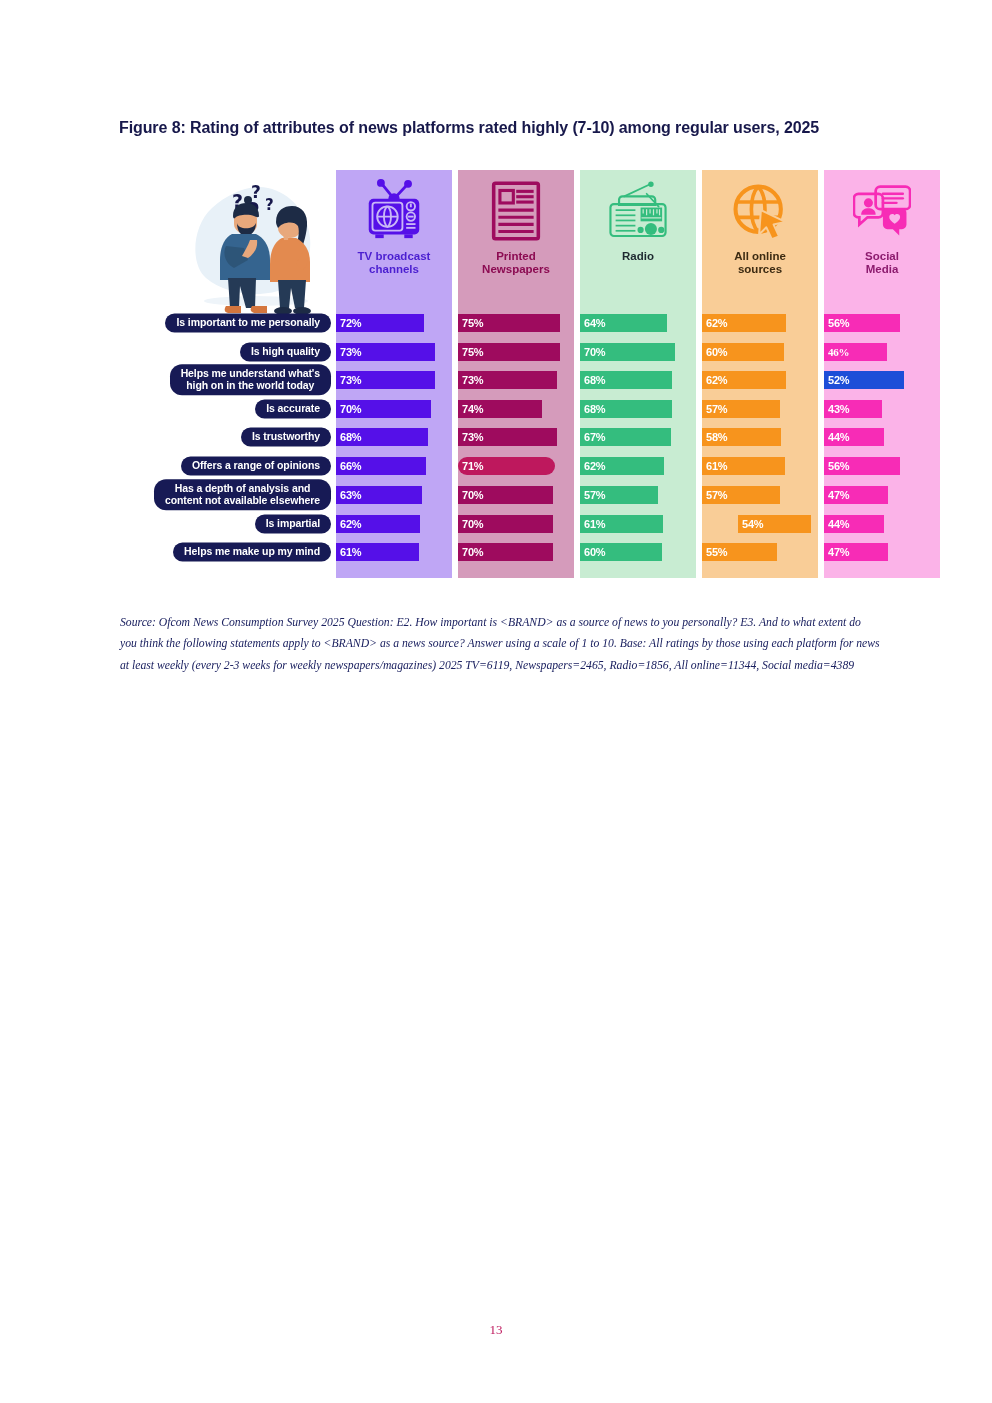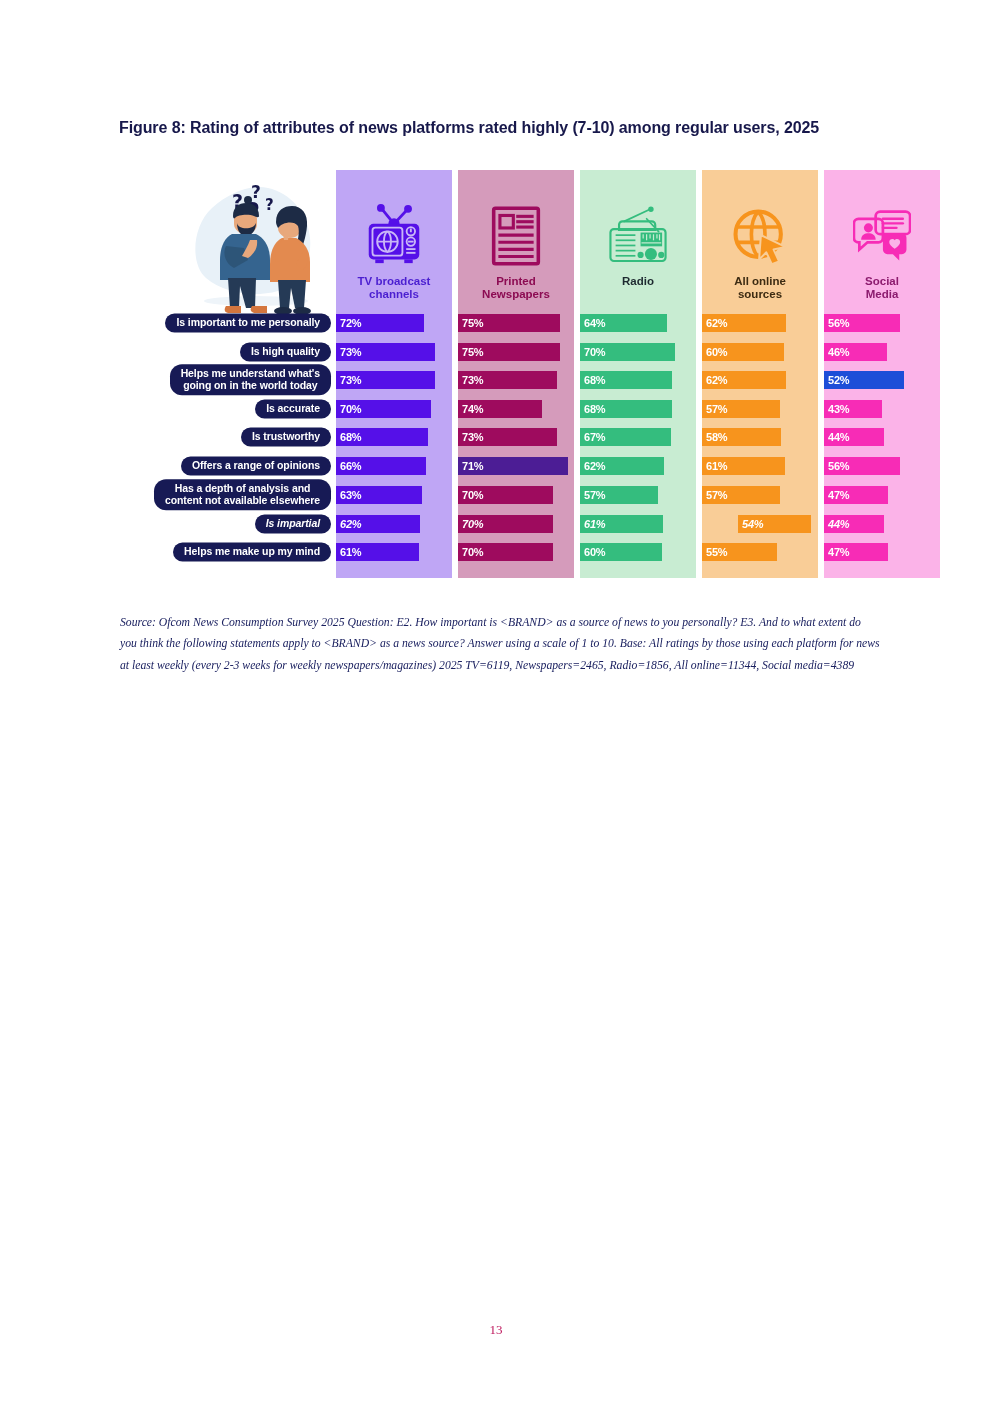--- a/index.html
+++ b/index.html
@@ -52,21 +52,21 @@
   
   .col-head {
     position: absolute;
     top: 10px;
     width: 116px;
     height: 140px;
     display: flex;
     flex-direction: column;
     align-items: center;
     justify-content: flex-start;
-    padding-top: 29px;
+    padding-top: 4px;
   }
   .col-icon {
     width: 62px;
     height: 74px;
     display: flex;
     align-items: center;
     justify-content: center;
   }
   .col-label {
     margin-top: 2px;
@@ -375,28 +375,28 @@
             <div class="bar" style="width: 95px; background: rgb(52, 189, 126);">
               <span class="bar-val">70%</span>
             </div>
           </div>
           <div class="bar-cell" style="left: 582px;">
             <div class="bar" style="width: 82px; background: rgb(247, 148, 29);">
               <span class="bar-val">60%</span>
             </div>
           </div>
           <div class="bar-cell" style="left: 704px;">
-            <div class="bar" style="width: 63px; background: rgb(247, 44, 182);">
+            <div class="bar" style="width: 63px; background: rgb(247, 44, 182); font-family: Liberation Serif, serif;">
               <span class="bar-val">46%</span>
             </div>
           </div>
         </div>
         <div class="row" style="top: 209px;">
           <div class="row-pill">Helps me understand what's
-going on in the world today</div>
+high on in the world today</div>
           <div class="bar-cell" style="left: 216px;">
             <div class="bar" style="width: 99px; background: rgb(85, 16, 232);">
               <span class="bar-val">73%</span>
             </div>
           </div>
           <div class="bar-cell" style="left: 338px;">
             <div class="bar" style="width: 99px; background: rgb(158, 11, 94);">
               <span class="bar-val">73%</span>
             </div>
           </div>
@@ -473,21 +473,21 @@
           </div>
         </div>
         <div class="row" style="top: 295px;">
           <div class="row-pill">Offers a range of opinions</div>
           <div class="bar-cell" style="left: 216px;">
             <div class="bar" style="width: 90px; background: rgb(85, 16, 232);">
               <span class="bar-val">66%</span>
             </div>
           </div>
           <div class="bar-cell" style="left: 338px;">
-            <div class="bar" style="width: 110px; background: #4c1d95;">
+            <div class="bar" style="width: 97px; background: #be185d; border-radius: 9px;">
               <span class="bar-val">71%</span>
             </div>
           </div>
           <div class="bar-cell" style="left: 460px;">
             <div class="bar" style="width: 84px; background: rgb(52, 189, 126);">
               <span class="bar-val">62%</span>
             </div>
           </div>
           <div class="bar-cell" style="left: 582px;">
             <div class="bar" style="width: 83px; background: rgb(247, 148, 29);">
@@ -522,21 +522,21 @@
             <div class="bar" style="width: 78px; background: rgb(247, 148, 29);">
               <span class="bar-val">57%</span>
             </div>
           </div>
           <div class="bar-cell" style="left: 704px;">
             <div class="bar" style="width: 64px; background: rgb(247, 44, 182);">
               <span class="bar-val">47%</span>
             </div>
           </div>
         </div>
-        <div class="row" style="top: 353px; font-style: italic;">
+        <div class="row" style="top: 353px;">
           <div class="row-pill">Is impartial</div>
           <div class="bar-cell" style="left: 216px;">
             <div class="bar" style="width: 84px; background: rgb(85, 16, 232);">
               <span class="bar-val">62%</span>
             </div>
           </div>
           <div class="bar-cell" style="left: 338px;">
             <div class="bar" style="width: 95px; background: rgb(158, 11, 94);">
               <span class="bar-val">70%</span>
             </div>

